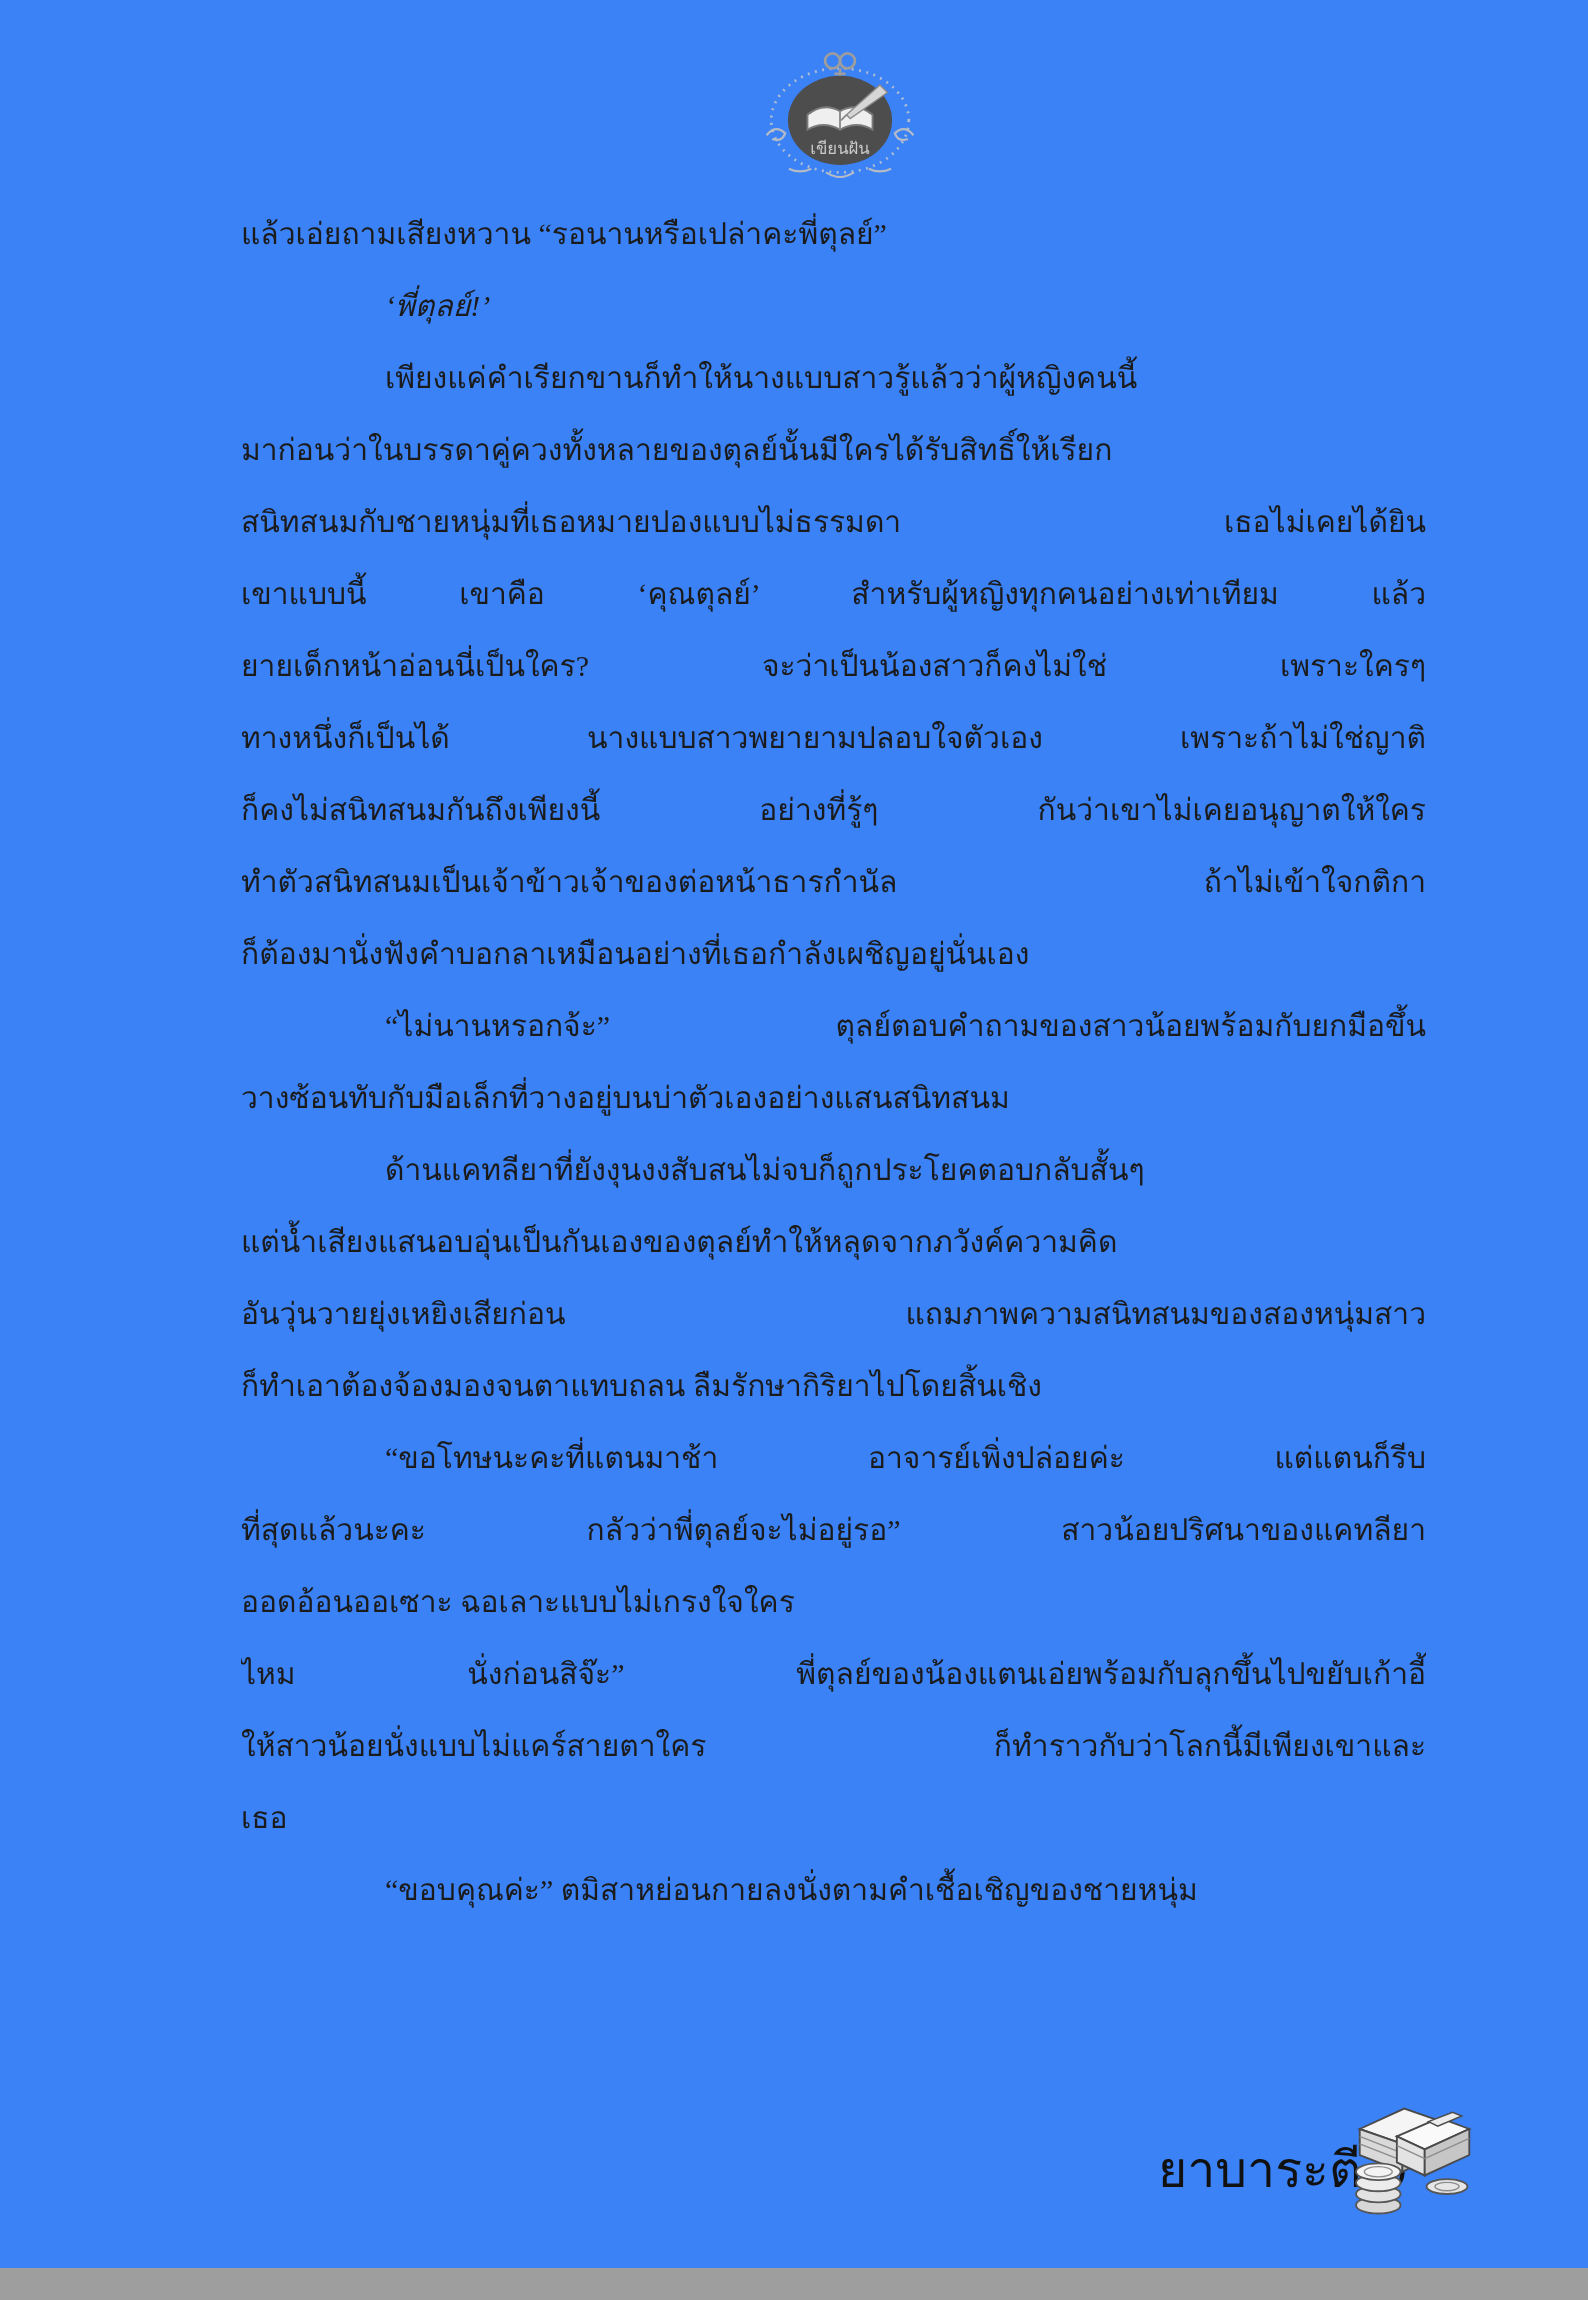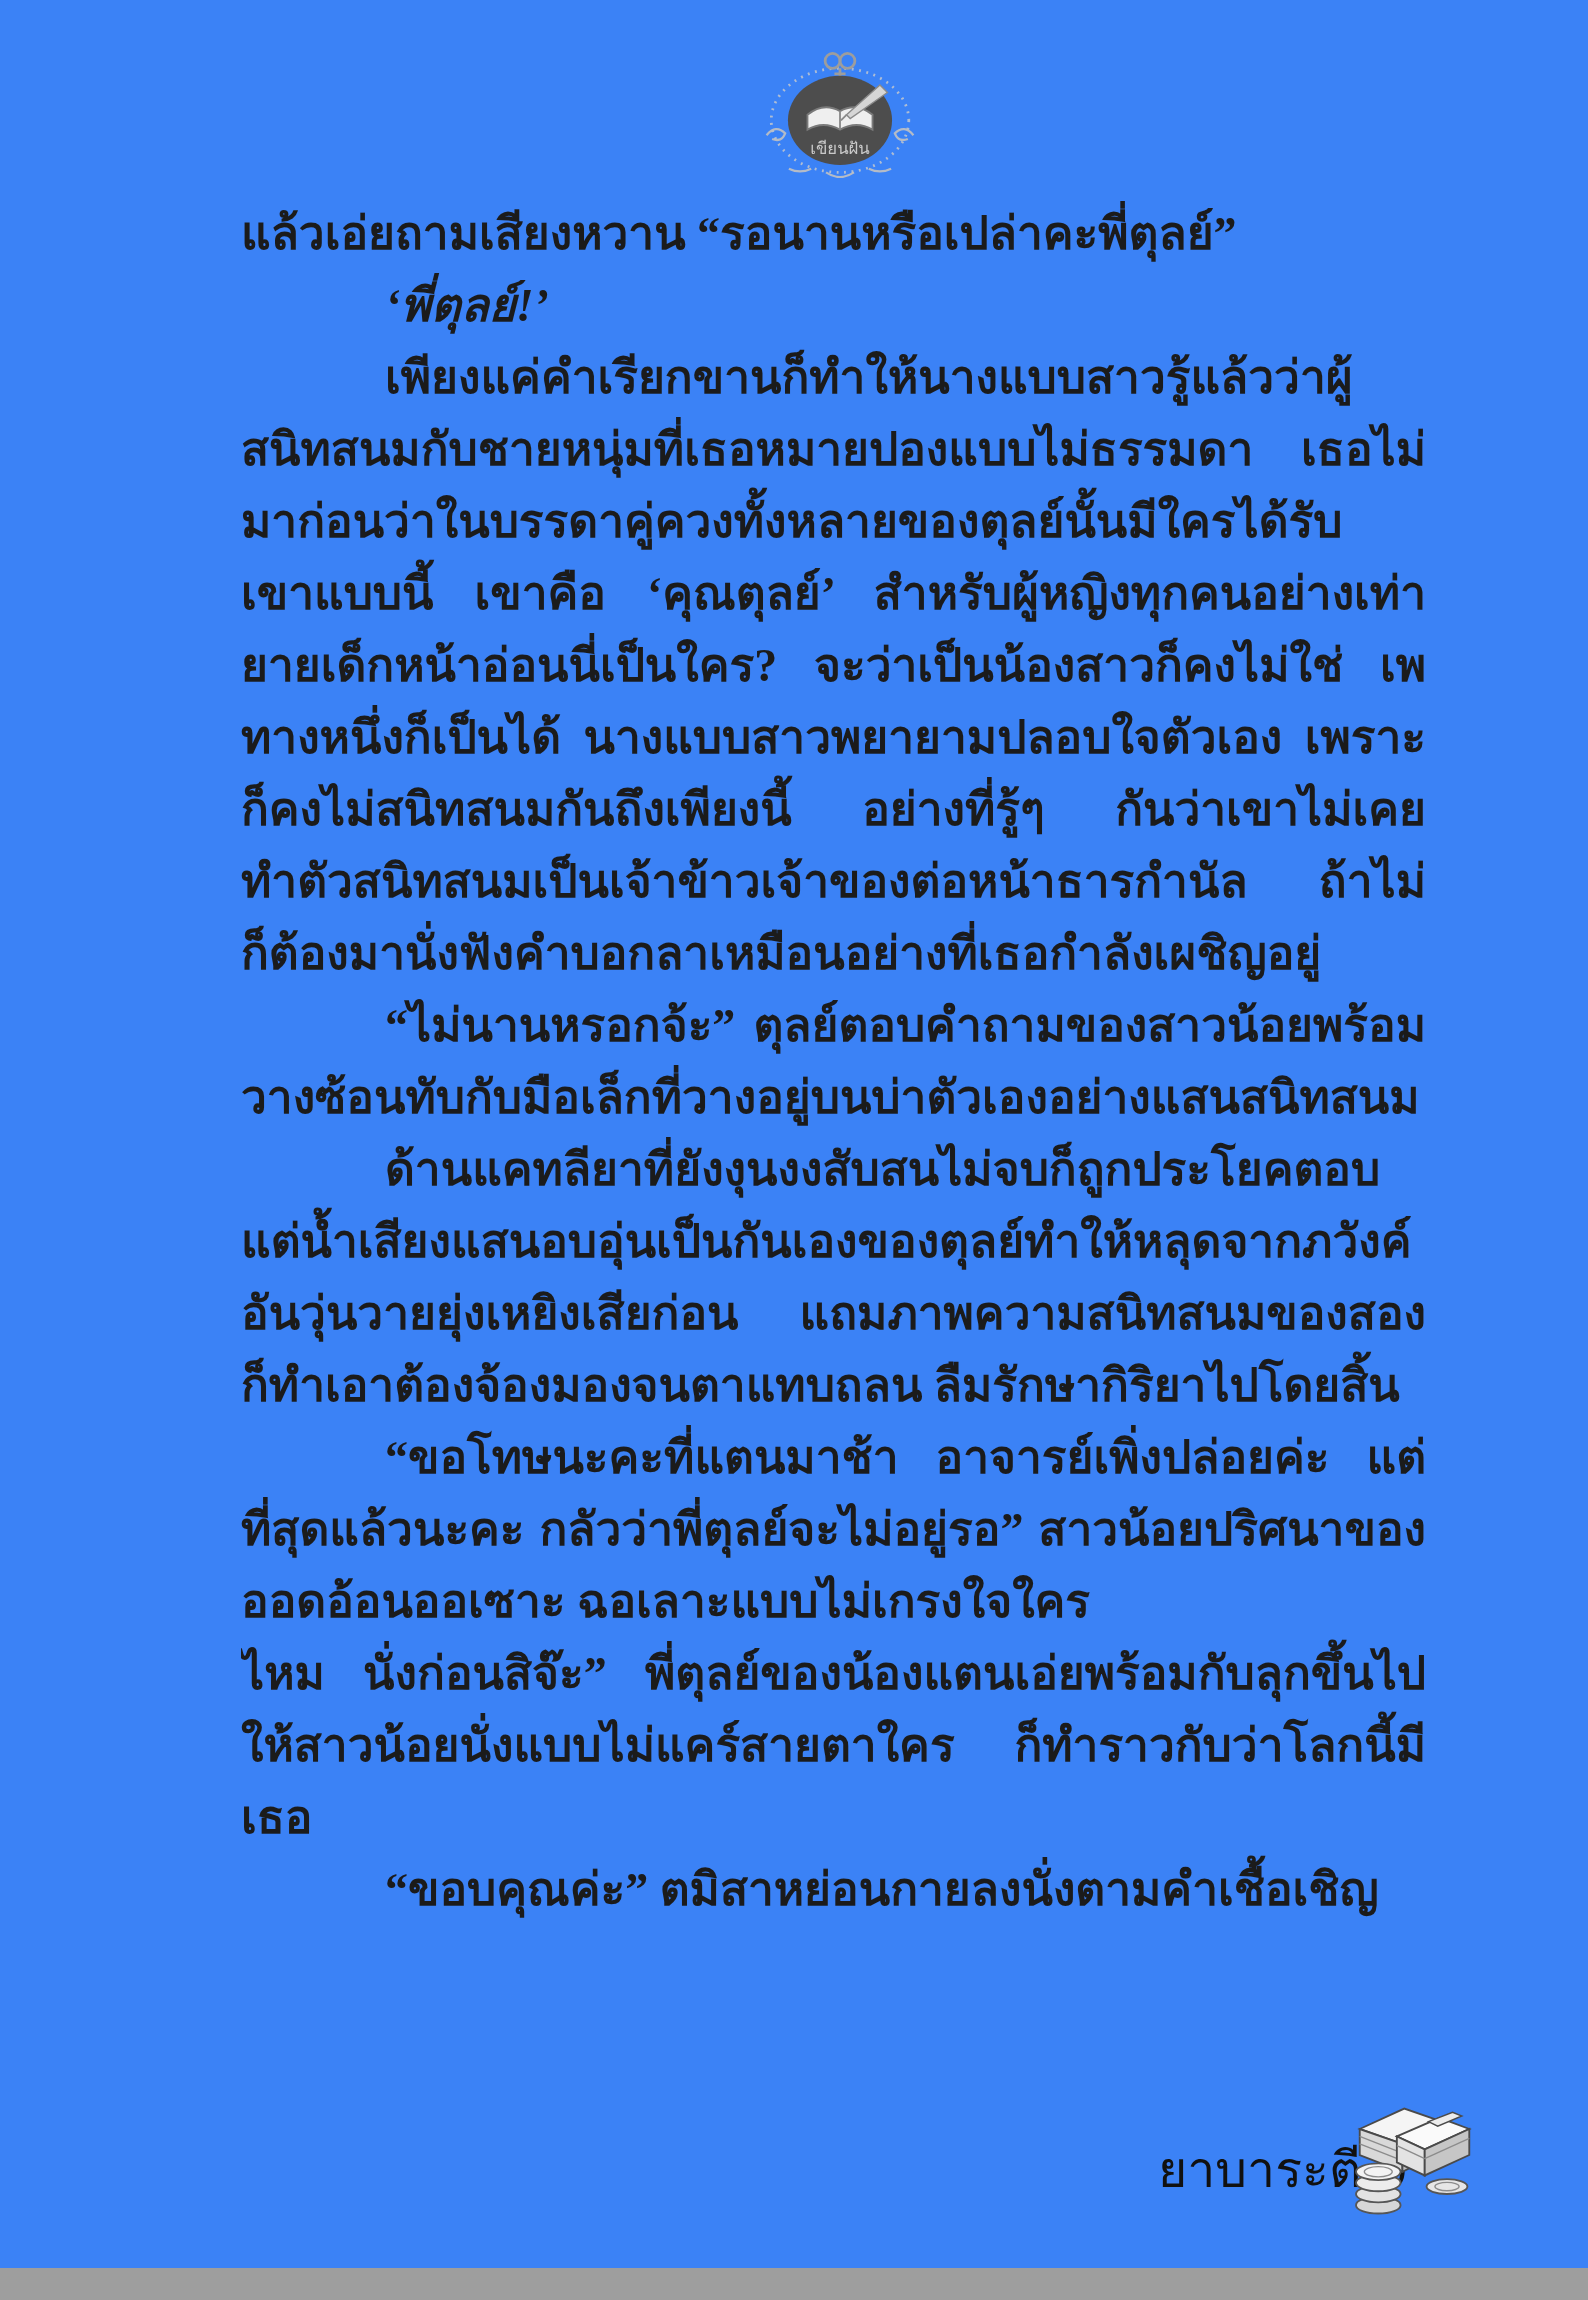--- a/index.html
+++ b/index.html
@@ -9,22 +9,21 @@
     background:#3b82f6;
     font-family:"Liberation Serif","DejaVu Serif",serif;
     color:#1b1b1b;
     overflow:hidden;
   }
   .emblem{
     position:absolute;left:761px;top:46px;width:158px;height:132px;
   }
   .text-block{
     position:absolute;left:241px;top:198px;width:1185px;
-    font-size:46px;
-    font-weight:bold;
+    font-size:30px;
   }
   .line{
     height:72px;line-height:72px;
     white-space:normal;overflow:hidden;
     text-align:left;
   }
   .line.fill{text-align:justify;text-align-last:justify;}
   .line.indent{padding-left:144px;}
   .line.italic{font-style:italic;}
   .footer{
@@ -69,22 +68,22 @@
       <line x1="92" y1="74" x2="86" y2="80" stroke="#8a8a8a" stroke-width="2"></line>
     </g>
 
     <text x="85" y="116" text-anchor="middle" font-size="18" fill="#c9c9c9" font-family="Liberation Serif, DejaVu Serif, serif">เขียนฝัน</text>
   </svg>
 
   <div class="text-block">
       <div class="line">แล้วเอ่ยถามเสียงหวาน “รอนานหรือเปล่าคะพี่ตุลย์”</div>
       <div class="line indent italic">‘พี่ตุลย์!’</div>
       <div class="line indent fill">เพียงแค่คำเรียกขานก็ทำให้นางแบบสาวรู้แล้วว่าผู้หญิงคนนี้</div>
+      <div class="line fill">มาก่อนว่าในบรรดาคู่ควงทั้งหลายของตุลย์นั้นมีใครได้รับสิทธิ์ให้เรียก</div>
       <div class="line fill">สนิทสนมกับชายหนุ่มที่เธอหมายปองแบบไม่ธรรมดา เธอไม่เคยได้ยิน</div>
-      <div class="line fill">มาก่อนว่าในบรรดาคู่ควงทั้งหลายของตุลย์นั้นมีใครได้รับสิทธิ์ให้เรียก</div>
       <div class="line fill">เขาแบบนี้ เขาคือ ‘คุณตุลย์’ สำหรับผู้หญิงทุกคนอย่างเท่าเทียม แล้ว</div>
       <div class="line fill">ยายเด็กหน้าอ่อนนี่เป็นใคร? จะว่าเป็นน้องสาวก็คงไม่ใช่ เพราะใครๆ</div>
       <div class="line fill">ทางหนึ่งก็เป็นได้ นางแบบสาวพยายามปลอบใจตัวเอง เพราะถ้าไม่ใช่ญาติ</div>
       <div class="line fill">ก็คงไม่สนิทสนมกันถึงเพียงนี้ อย่างที่รู้ๆ กันว่าเขาไม่เคยอนุญาตให้ใคร</div>
       <div class="line fill">ทำตัวสนิทสนมเป็นเจ้าข้าวเจ้าของต่อหน้าธารกำนัล ถ้าไม่เข้าใจกติกา</div>
       <div class="line">ก็ต้องมานั่งฟังคำบอกลาเหมือนอย่างที่เธอกำลังเผชิญอยู่นั่นเอง</div>
       <div class="line indent fill">“ไม่นานหรอกจ้ะ” ตุลย์ตอบคำถามของสาวน้อยพร้อมกับยกมือขึ้น</div>
       <div class="line">วางซ้อนทับกับมือเล็กที่วางอยู่บนบ่าตัวเองอย่างแสนสนิทสนม</div>
       <div class="line indent fill">ด้านแคทลียาที่ยังงุนงงสับสนไม่จบก็ถูกประโยคตอบกลับสั้นๆ</div>
       <div class="line fill">แต่น้ำเสียงแสนอบอุ่นเป็นกันเองของตุลย์ทำให้หลุดจากภวังค์ความคิด</div>

